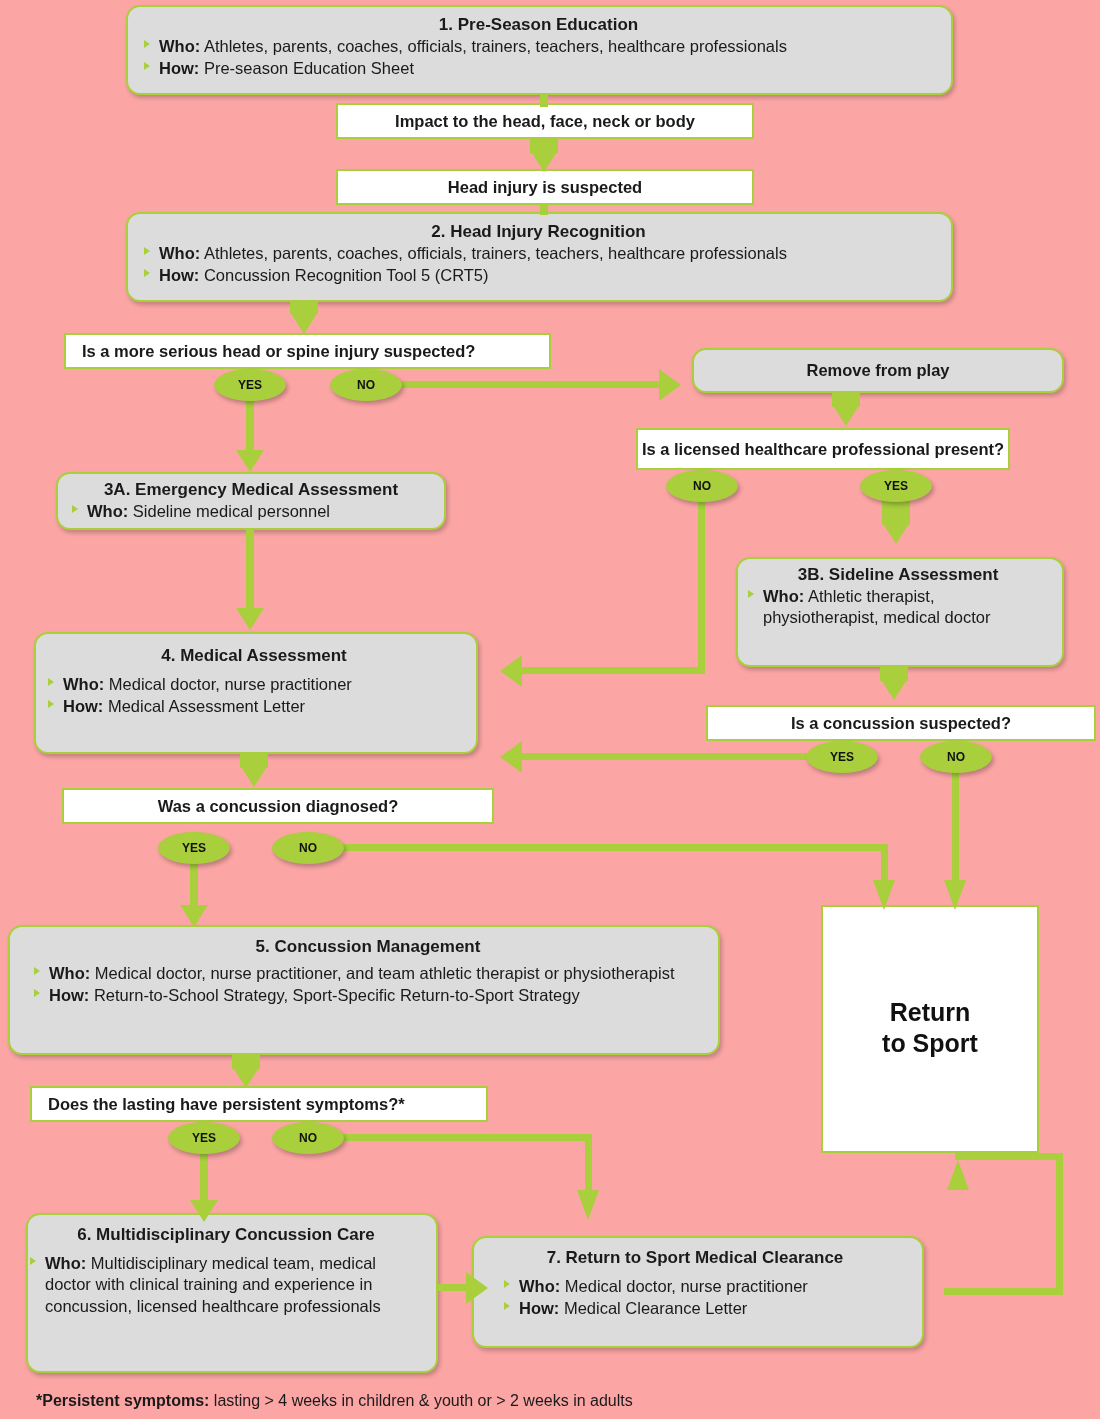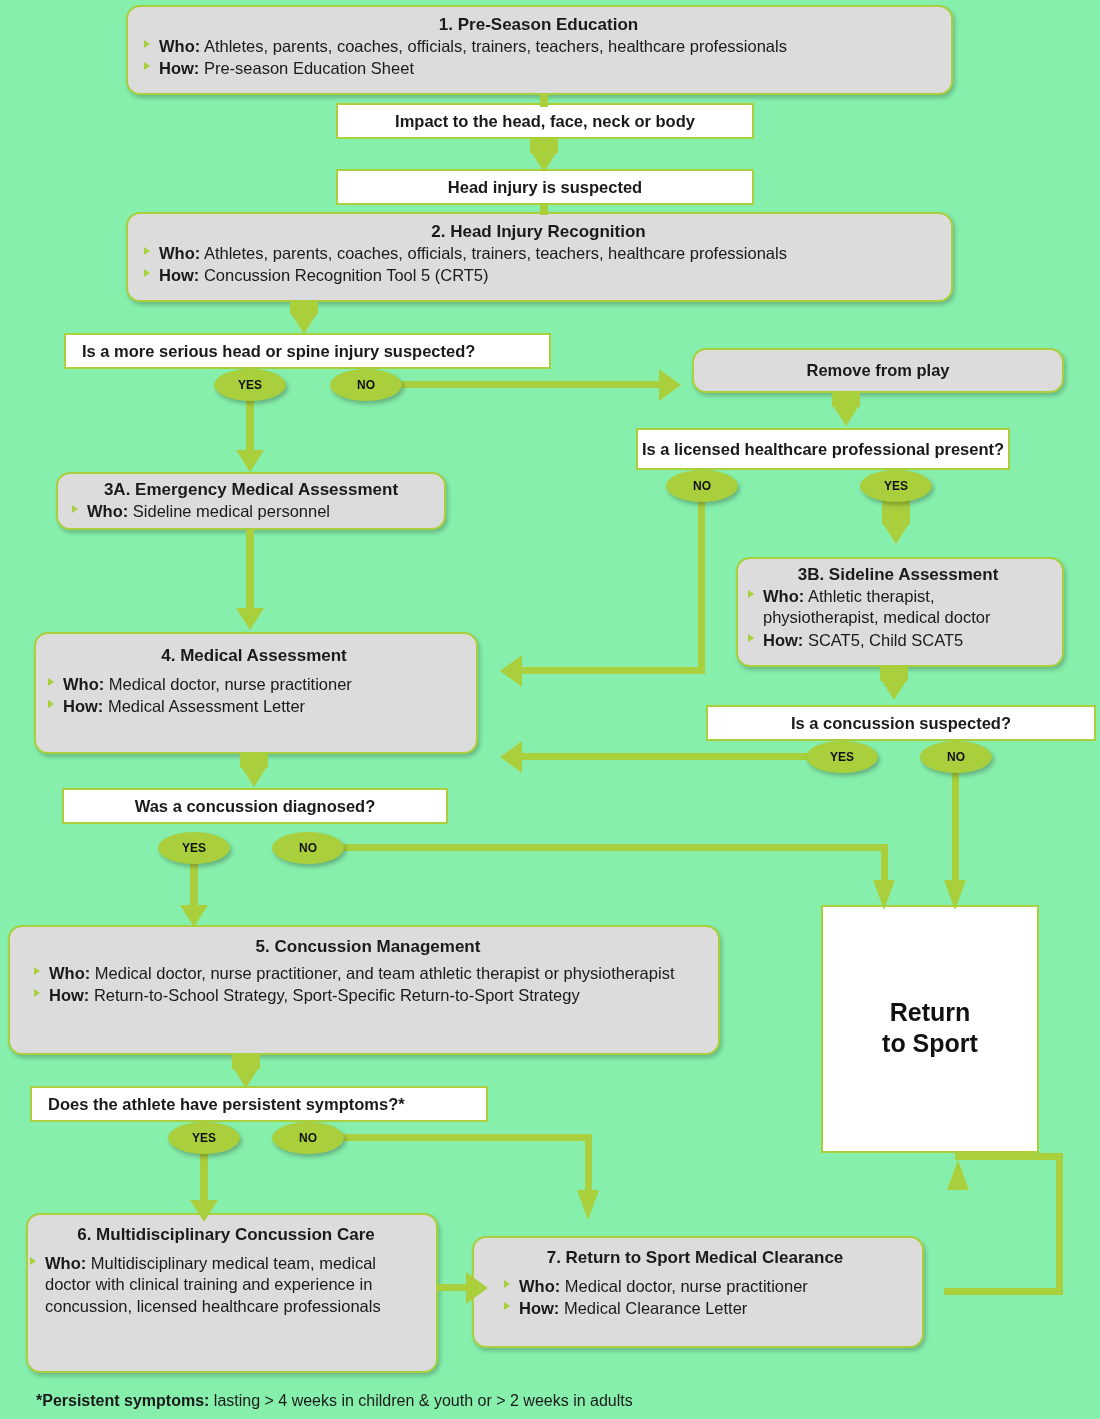--- a/index.html
+++ b/index.html
@@ -1,17 +1,17 @@
 <!DOCTYPE html>
 <html><head>
 <meta charset="utf-8">
 <style>
   html,body{margin:0;padding:0;background:#ffffff;}
   body{font-family:"Liberation Sans", sans-serif;}
-  #canvas{position:relative;width:1100px;height:1419px;background:#86efac;overflow:hidden;}
+  #canvas{position:relative;width:1100px;height:1419px;background:#fca5a5;overflow:hidden;}
 
   
   .node{position:absolute;box-sizing:border-box;}
   .grey{
     background:#dcdcdc;
     border:2px solid #a9cf3c;
     border-radius:14px;
     box-shadow:2px 3px 4px rgba(0,0,0,.22);
   }
   .white{
@@ -155,21 +155,20 @@
     </ul>
   </div>
 
   <div class="ln" style="left:246px;top:530px;width:8px;height:82px;"></div>
   <div class="arw down" style="left:236px;top:608px;"></div>
 
   <div class="node grey" style="left:736px;top:557px;width:328px;height:110px;padding:6px 12px 6px 8px;">
     <div class="ttl">3B. Sideline Assessment</div>
     <ul class="bul bodytext">
       <li><span class="bullet"></span><b>Who:</b> <span>Athletic therapist, physiotherapist, medical doctor</span></li>
-      <li><span class="bullet"></span><b>How:</b> <span>SCAT5, Child SCAT5</span></li>
     </ul>
   </div>
 
   <div class="ln" style="left:880px;top:667px;width:28px;height:14px;"></div>
   <div class="arw down" style="left:880px;top:678px;"></div>
 
   <div class="node grey" style="left:34px;top:632px;width:444px;height:122px;padding:12px 14px 8px 10px;">
     <div class="ttl" style="margin-bottom:8px;">4. Medical Assessment</div>
     <ul class="bul bodytext">
       <li><span class="bullet"></span><b>Who:</b> <span>Medical doctor, nurse practitioner</span></li>
@@ -190,21 +189,21 @@
   <div class="pill" style="left:920px;top:741px;width:72px;height:32px;">
     <span>NO</span>
   </div>
 
   <div class="ln" style="left:522px;top:753px;width:290px;height:7px;"></div>
   <div class="arw left" style="left:500px;top:741px;"></div>
 
   <div class="ln" style="left:952px;top:770px;width:7px;height:118px;"></div>
   <div class="arw sdown" style="left:944px;top:880px;"></div>
 
-  <div class="node white qbox ctr" style="left:62px;top:788px;width:386px;height:36px;">
+  <div class="node white qbox ctr" style="left:62px;top:788px;width:432px;height:36px;">
     <span>Was a concussion diagnosed?</span>
   </div>
 
   <div class="pill" style="left:158px;top:832px;width:72px;height:32px;">
     <span>YES</span>
   </div>
   <div class="pill" style="left:272px;top:832px;width:72px;height:32px;">
     <span>NO</span>
   </div>
 
@@ -227,21 +226,21 @@
     <ul class="bul bodytext">
       <li><span class="bullet"></span><b>Who:</b> <span>Medical doctor, nurse practitioner, and team athletic therapist or physiotherapist</span></li>
       <li><span class="bullet"></span><b>How:</b> <span>Return-to-School Strategy, Sport-Specific Return-to-Sport Strategy</span></li>
     </ul>
   </div>
 
   <div class="ln" style="left:232px;top:1055px;width:28px;height:14px;"></div>
   <div class="arw down" style="left:232px;top:1066px;"></div>
 
   <div class="node white qbox lft" style="left:30px;top:1086px;width:458px;height:36px;">
-    <span>Does the athlete have persistent symptoms?*</span>
+    <span>Does the lasting have persistent symptoms?*</span>
   </div>
 
   <div class="pill" style="left:168px;top:1122px;width:72px;height:32px;">
     <span>YES</span>
   </div>
   <div class="pill" style="left:272px;top:1122px;width:72px;height:32px;">
     <span>NO</span>
   </div>
 
   <div class="ln" style="left:338px;top:1134px;width:254px;height:7px;"></div>

